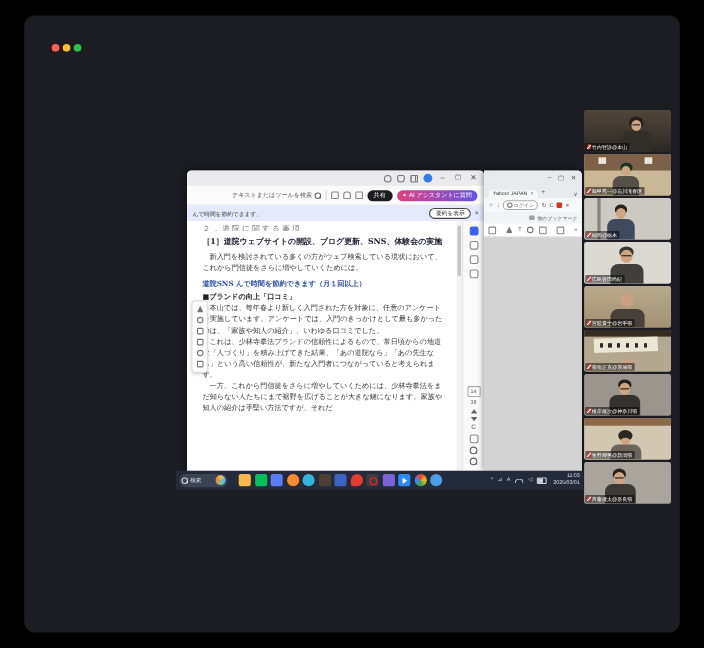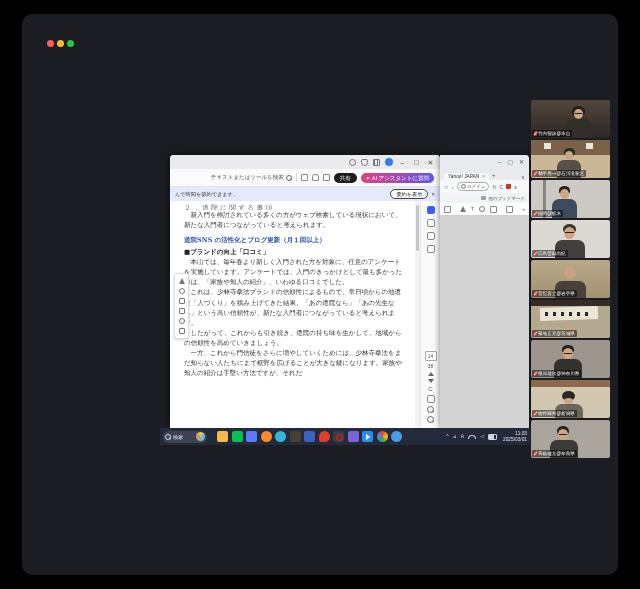--- a/index.html
+++ b/index.html
@@ -247,26 +247,26 @@
       <div class="ac-notif">
         <span class="notif-msg">んで時間を節約できます。</span>
         <span class="notif-spacer"></span>
         <span class="summary-btn">要約を表示</span>
         <span class="notif-x">×</span>
       </div>
       <div class="ac-main">
         <div class="ac-doc">
           <div class="doc-text">
             <div class="dl clip">２．道院に関する事項</div>
-            <div class="dl body">　新入門を検討されている多くの方がウェブ検索している現状において、新たな入門者につながっていると考えられます。</div>
-            <div class="dl blue">道院SNS の活性化とブログ更新（月１回以上）</div>
+            <div class="dl h1">［1］道院ウェブサイトの開設、ブログ更新、SNS、体験会の実施</div>
+            <div class="dl body">　新入門を検討されている多くの方がウェブ検索している現状において、これから門信徒をさらに増やしていくためには。</div>
+            <div class="dl blue">道院SNS んで時間を節約できます（月１回以上）</div>
             <div class="dl boldline">■ブランドの向上「口コミ」</div>
             <div class="dl body">　本山では、毎年春より新しく入門された方を対象に、任意のアンケートを実施しています。アンケートでは、入門のきっかけとして最も多かったのは、「家族や知人の紹介」、いわゆる口コミでした。</div>
             <div class="dl body">　これは、少林寺拳法ブランドの信頼性によるもので、常日頃からの地道な「人づくり」を積み上げてきた結果、「あの道院なら」「あの先生なら」という高い信頼性が、新たな入門者につながっていると考えられます。</div>
-            <div class="dl body">　したがって、これからも引き続き、道院の持ち味を生かして、地域からの信頼性を高めていきましょう。</div>
             <div class="dl body">　一方、これから門信徒をさらに増やしていくためには、少林寺拳法をまだ知らない人たちにまで裾野を広げることが大きな鍵になります。家族や知人の紹介は手堅い方法ですが、それだ</div>
           </div>
           <div class="float-toolbar">
             <span class="fl-ic tri"></span>
             <span class="fl-ic round"></span>
             <span class="fl-ic"></span>
             <span class="fl-ic"></span>
             <span class="fl-ic round"></span>
             <span class="fl-ic"></span>
           </div>

